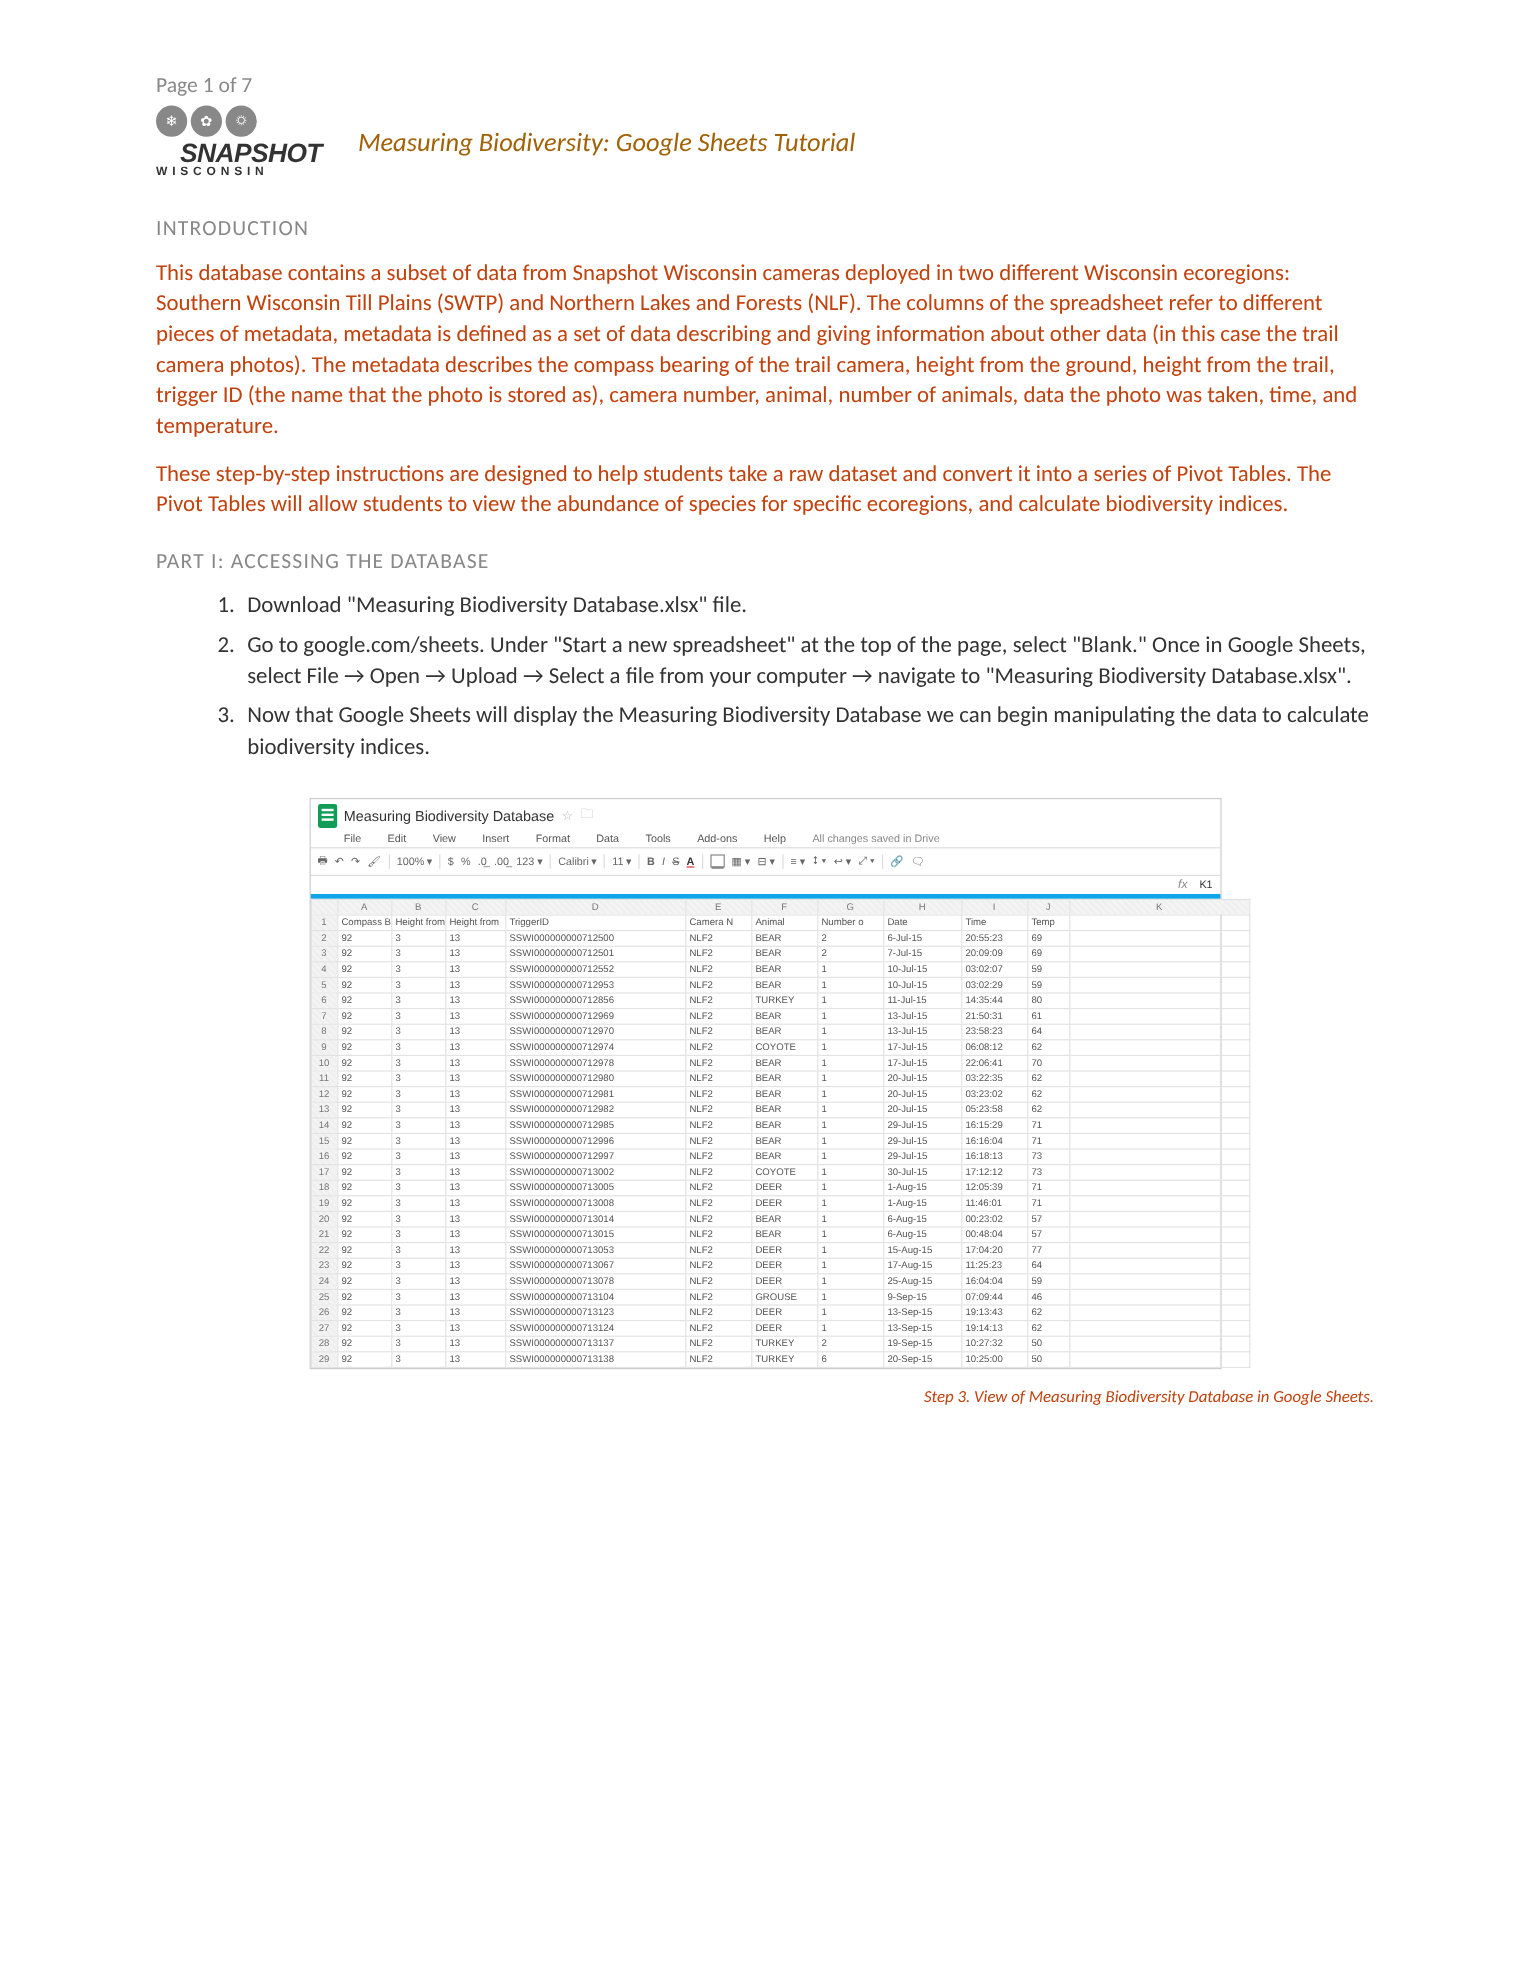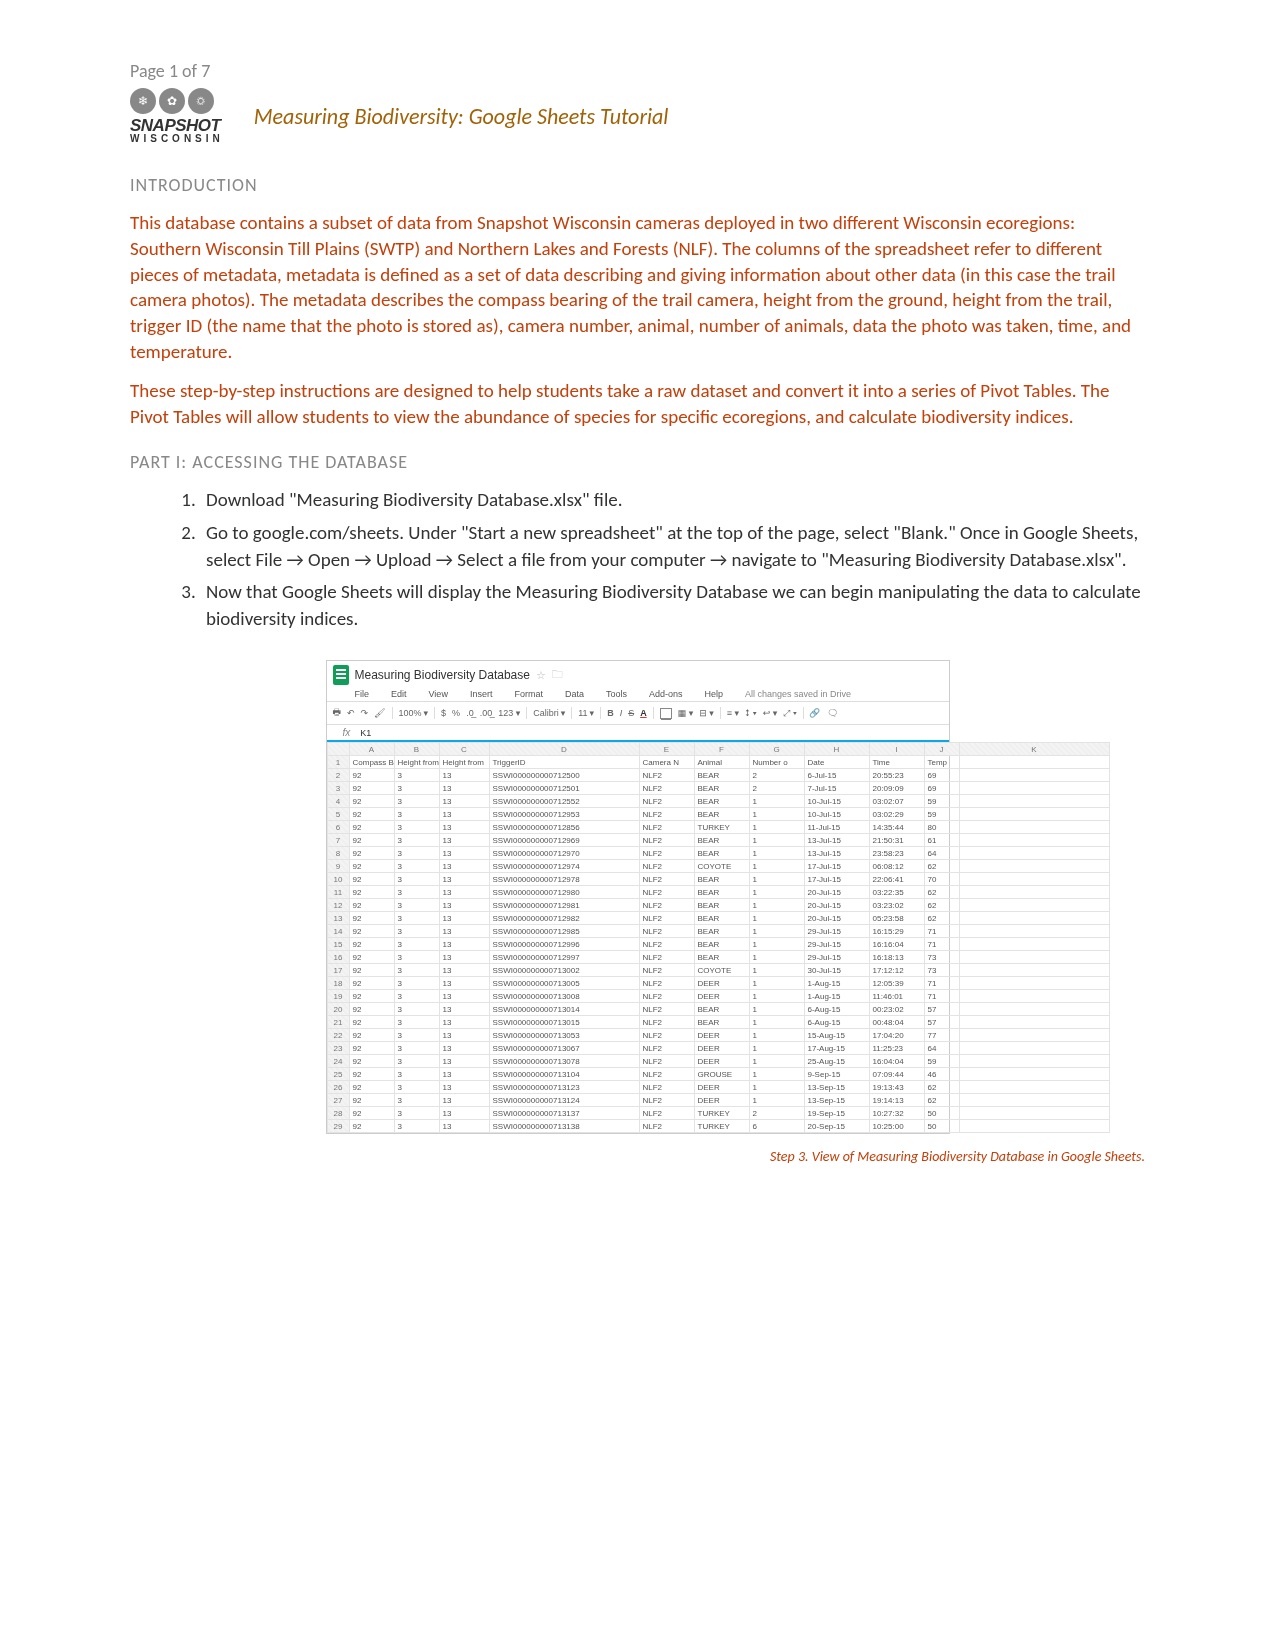--- a/index.html
+++ b/index.html
@@ -37,25 +37,26 @@
       border-radius: 50%;
       background: #888;
       display: inline-flex;
       align-items: center;
       justify-content: center;
       color: #fff;
       font-size: 12px;
     }
     .logo-text {
       font-family: Impact, "Arial Black", sans-serif;
-      font-size: 17px;
+      font-size: 22px;
       font-style: italic;
       font-weight: 900;
       letter-spacing: -0.5px;
       line-height: 0.9;
+      margin-left: 20px;
     }
     .logo-sub {
       font-family: Arial, sans-serif;
       font-size: 10px;
       letter-spacing: 4px;
       font-weight: bold;
     }
     .doc-title {
       font-size: 22px;
       font-style: italic;
@@ -77,21 +78,21 @@
     }
     .steps {
       list-style: decimal;
       padding-left: 70px;
       font-size: 19px;
       line-height: 1.4;
     }
     .steps li { margin-bottom: 6px; padding-left: 6px; }
     .sheet-shot {
       margin: 28px auto 10px auto;
-      width: 624px;
+      width: 760px;
       border: 1px solid #ccc;
       background: #fff;
       font-family: Arial, sans-serif;
       font-size: 9px;
       color: #555;
     }
     .ss-titlebar {
       display: flex;
       align-items: center;
       padding: 4px 6px;
@@ -117,22 +118,22 @@
       gap: 6px;
       font-size: 9px;
       color:#666;
     }
     .tb-sep { width:1px; height:12px; background:#ddd; }
     .tb-item { display:inline-flex; align-items:center; gap:2px; }
     .tb-underline-a { font-weight:bold; text-decoration: underline; text-decoration-color:#d33; color:#333; }
     .tb-fill { width:12px; height:11px; border:1px solid #888; position:relative; }
     .tb-fill::after { content:""; position:absolute; left:0; bottom:-2px; width:100%; height:2px; background:#888; }
     .ss-fx {
-      border-bottom:2px solid #0ea5e9; padding:2px 16px; font-style:italic; color:#888; font-size:10px;
-      display:flex; gap:10px; align-items:center;
+      border-bottom:4px solid #0ea5e9; padding:2px 6px; font-style:italic; color:#888; font-size:10px;
+      display:flex; gap:10px; align-items:center;justify-content:flex-end;
     }
     .ss-cellref { font-style:normal; color:#333; font-size:9px; }
     .ss-grid { border-collapse: collapse; width:100%; table-layout:fixed; }
     .ss-grid th, .ss-grid td {
       border: 1px solid #e3e3e3;
       padding: 1px 3px;
       font-size: 8px;
       white-space: nowrap;
       overflow: hidden;
       text-overflow: clip;

